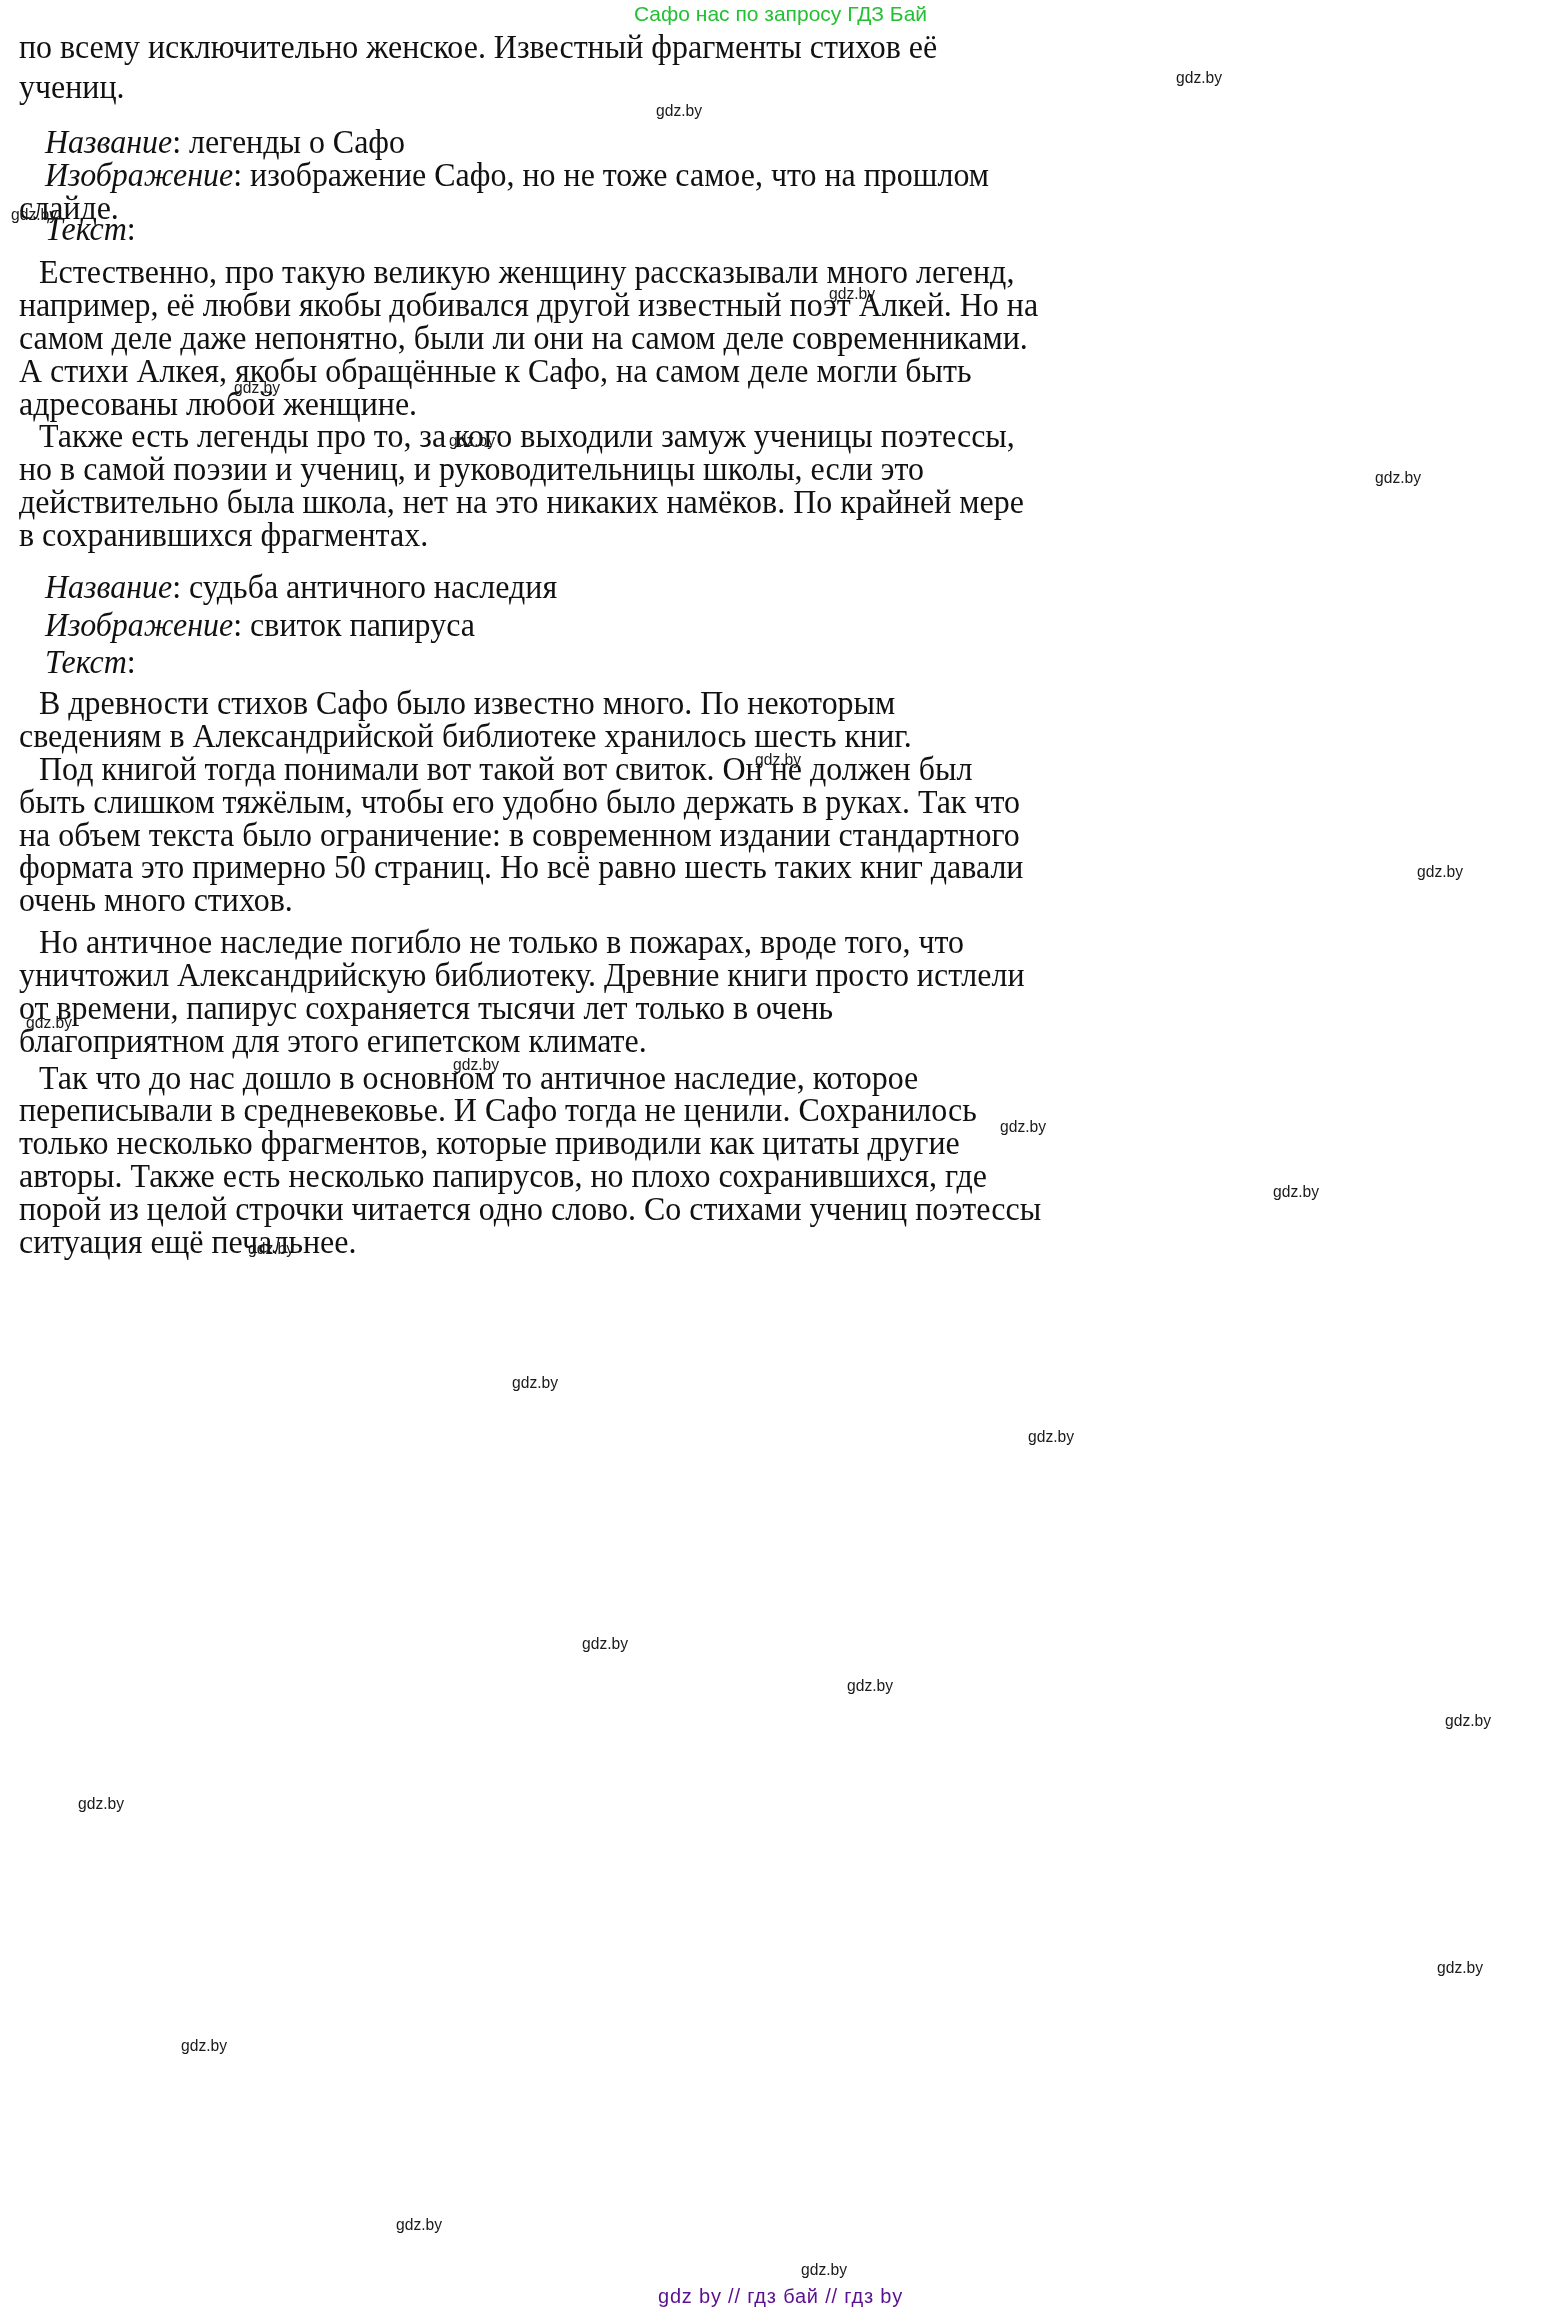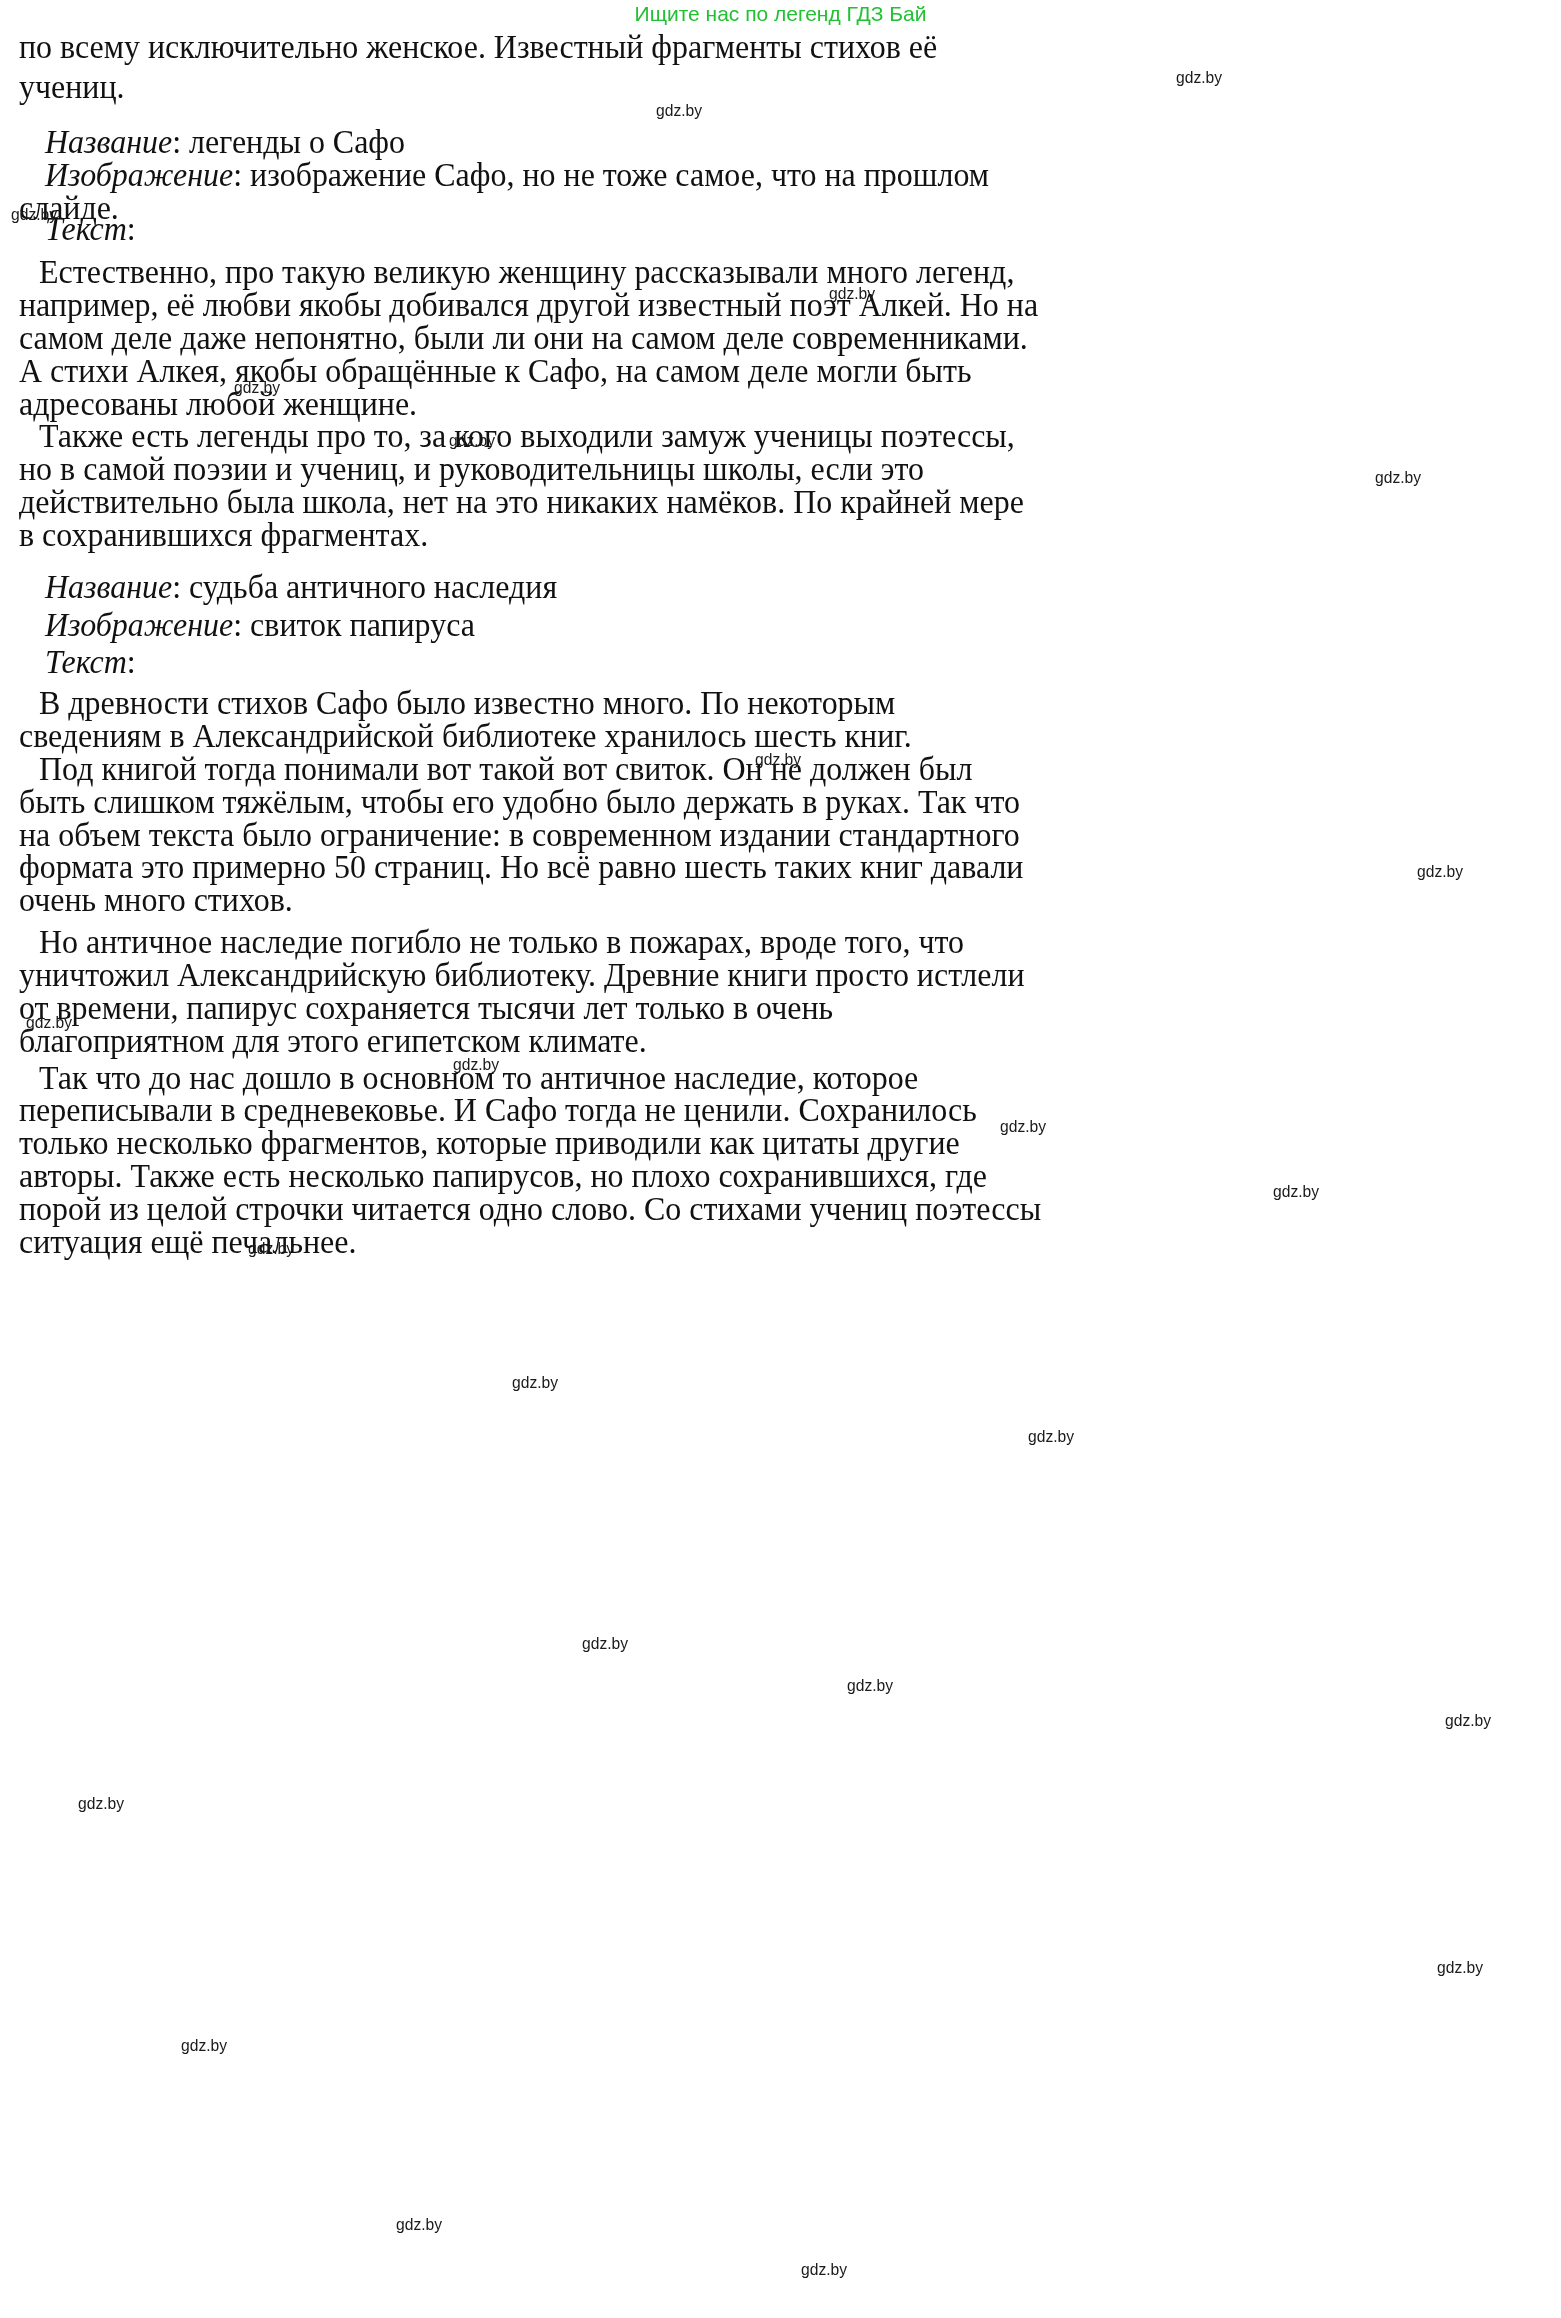--- a/index.html
+++ b/index.html
@@ -74,21 +74,21 @@
     color: #5b1090;
     white-space: nowrap;
     letter-spacing: 0.8px;
   }
 </style>
 </head>
 <body>
 
 <div class="page">
 
-  <div class="site-header">Ищите нас по легенд ГДЗ Бай</div>
+  <div class="site-header">Сафо нас по запросу ГДЗ Бай</div>
 
   <div class="tline" style="left:19px; top:30px;">по всему исключительно женское. Известный фрагменты стихов её</div>
   <div class="tline" style="left:19px; top:70px;">учениц.</div>
 
   <div class="tline" style="left:45px; top:125px;"><span class="lbl">Название</span><span class="rest">: легенды о Сафо</span></div>
   <div class="tline" style="left:45px; top:158px;"><span class="lbl">Изображение</span><span class="rest">: изображение Сафо, но не тоже самое, что на прошлом</span></div>
   <div class="tline" style="left:19px; top:191px;">слайде.</div>
   <div class="tline" style="left:45px; top:212px;"><span class="lbl">Текст</span><span class="rest">:</span></div>
 
   <div class="tline" style="left:39px; top:255px;">Естественно, про такую великую женщину рассказывали много легенд,</div>
@@ -144,15 +144,16 @@
   <div class="wm" style="left:1028px; top:1428px;">gdz.by</div>
   <div class="wm" style="left:582px;  top:1635px;">gdz.by</div>
   <div class="wm" style="left:847px; top:1677px;">gdz.by</div>
   <div class="wm" style="left:1445px; top:1712px;">gdz.by</div>
   <div class="wm" style="left:78px;  top:1795px;">gdz.by</div>
   <div class="wm" style="left:1437px; top:1959px;">gdz.by</div>
   <div class="wm" style="left:181px;  top:2037px;">gdz.by</div>
   <div class="wm" style="left:396px;  top:2216px;">gdz.by</div>
   <div class="wm" style="left:801px; top:2261px;">gdz.by</div>
 
+  <div class="site-footer">gdz by  //  гдз бай  //  гдз by</div>
 
 </div>
 
 
 </body></html>

